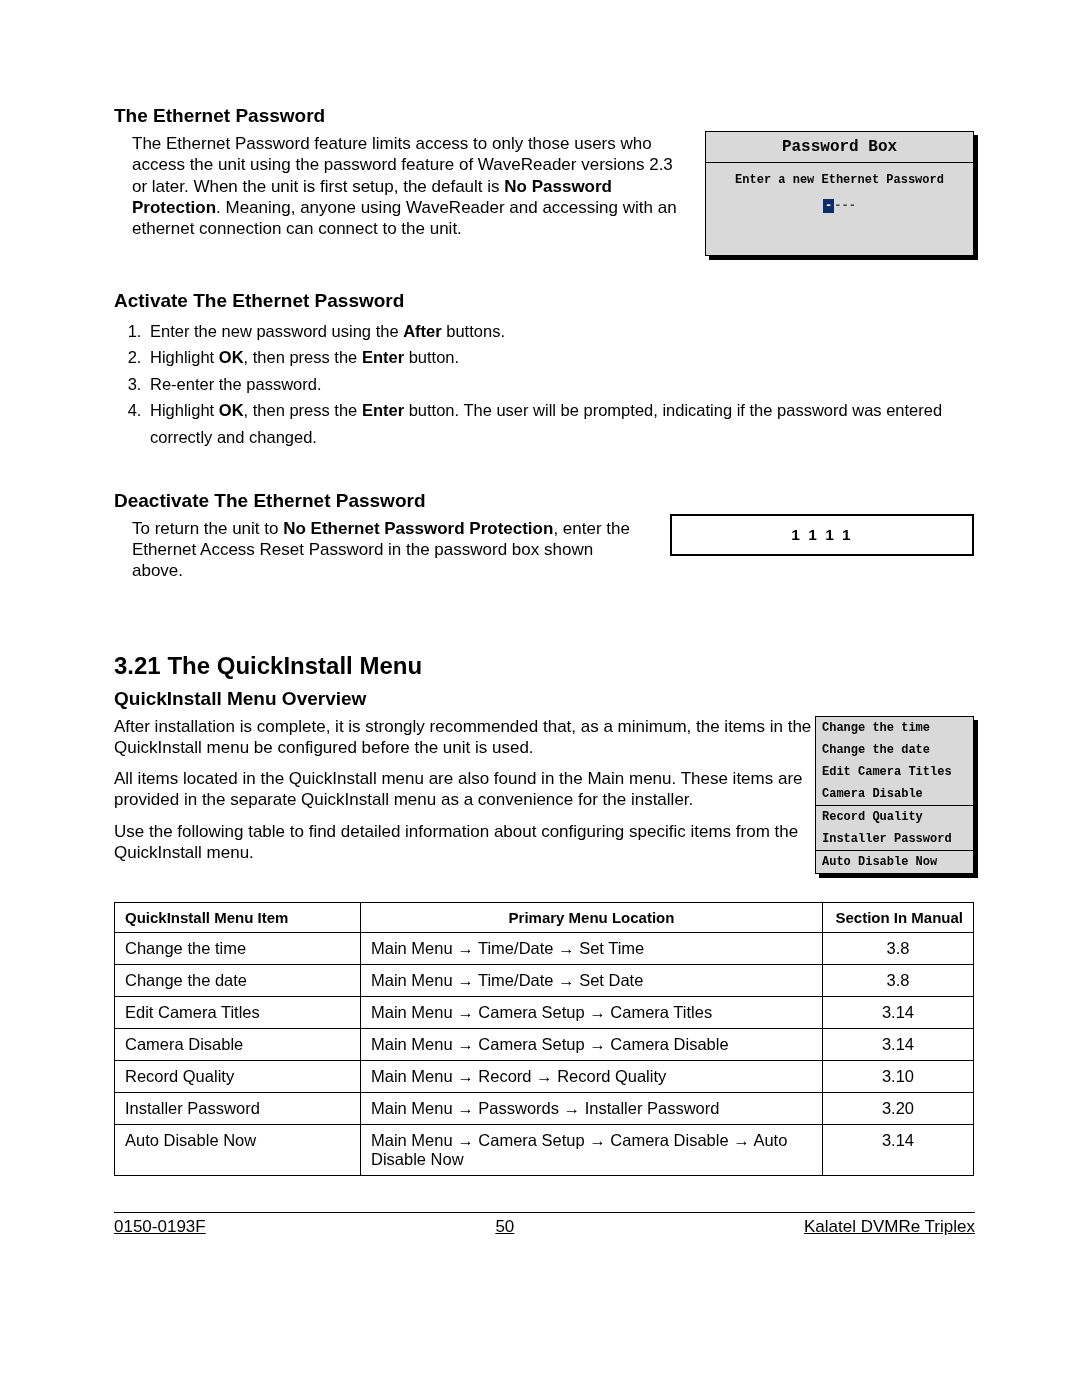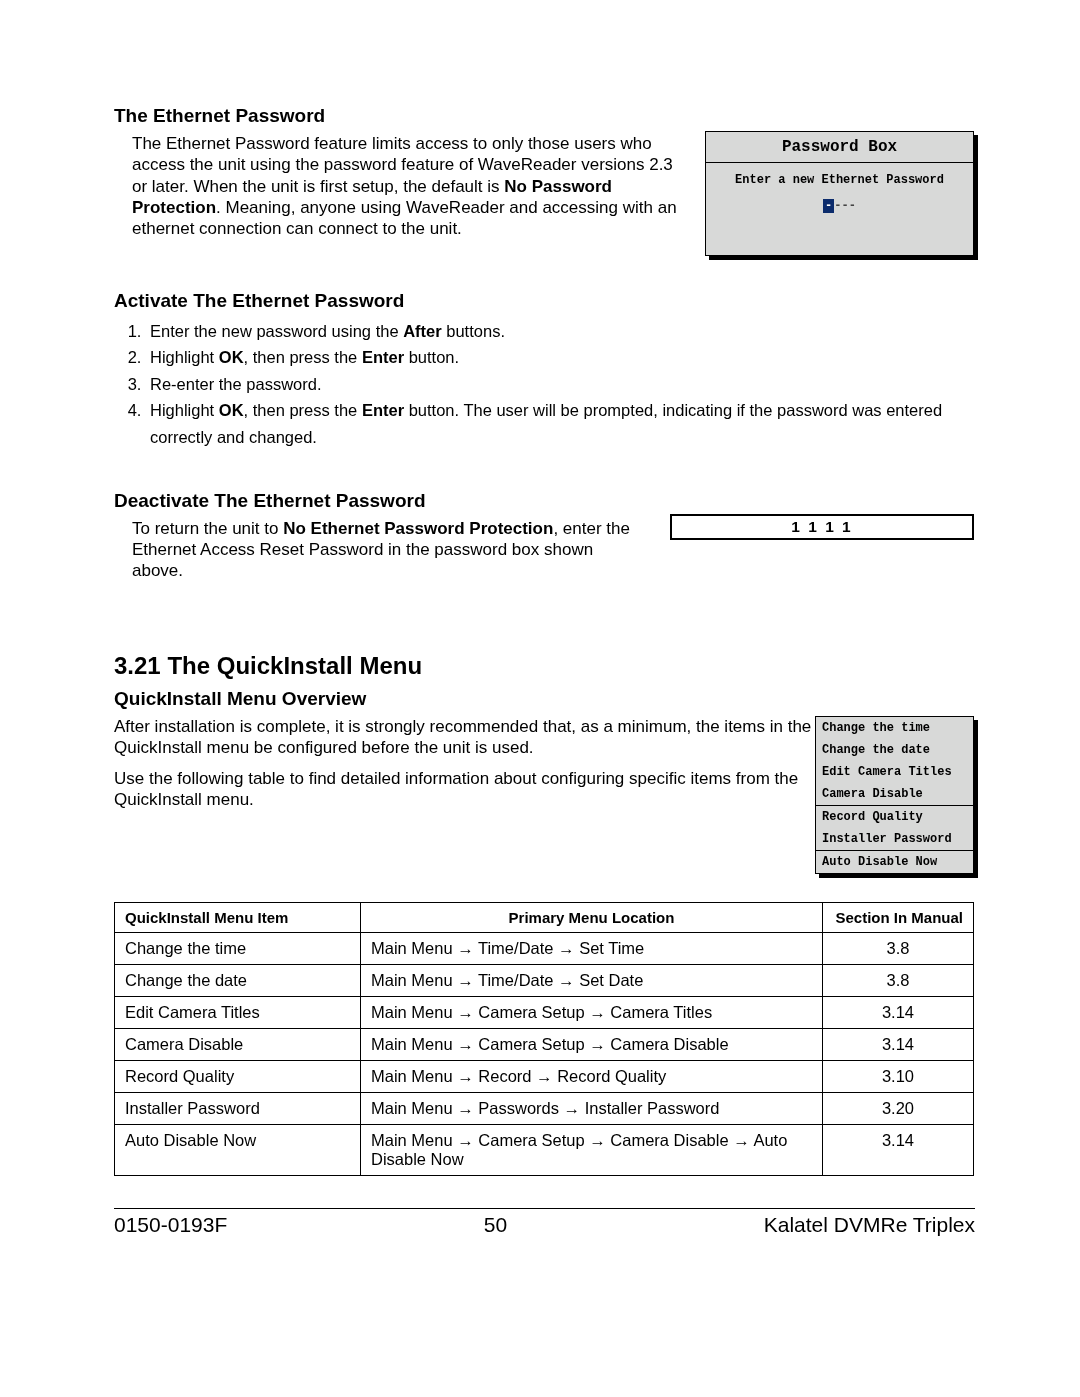--- a/index.html
+++ b/index.html
@@ -118,21 +118,21 @@
     font-size: 15.5px;
     text-align: center;
     padding: 3px 6px;
     border-bottom: 2px solid #000;
   }
   .reset-val {
     font-family: Arial, sans-serif;
     font-weight: 900;
     font-size: 15.5px;
     text-align: center;
-    padding: 2px 6px;
+    padding: 10px 6px;
     letter-spacing: 2px;
   }
 
   .row3 {
     display: flex;
     align-items: flex-start;
   }
   .row3-left {
     flex: 1;
   }
@@ -175,21 +175,22 @@
 
   .footer {
     position: absolute;
     left: 114px;
     right: 105px;
     bottom: 160px;
     border-top: 1px solid #000;
     padding-top: 4px;
     display: flex;
     justify-content: space-between;
-    font-size: 21px;
+    font-size: 17px;
+    text-decoration: underline;
   }
 
   .b { font-weight: bold; }
 </style>
 </head>
 <body>
 
 <div class="page">
   <div class="content">
 
@@ -243,20 +244,21 @@
     </div>
 
     <div style="height:60px"></div>
 
     <h2>3.21 The QuickInstall Menu</h2>
     <h3 style="margin-top:8px">QuickInstall Menu Overview</h3>
 
     <div class="row3">
       <div class="row3-left">
         <p>After installation is complete, it is strongly recommended that, as a minimum, the items in the QuickInstall menu be configured before the unit is used.</p>
+        <p>All items located in the QuickInstall menu are also found in the Main menu.  These items are provided in the separate QuickInstall menu as a convenience for the installer.</p>
         <p>Use the following table to find detailed information about configuring specific items from the QuickInstall menu.</p>
       </div>
       <div class="qi-menu">
         <div class="item">Change the time</div>
         <div class="item">Change the date</div>
         <div class="item">Edit Camera Titles</div>
         <div class="item">Camera Disable</div>
         <div class="div"></div>
         <div class="item">Record Quality</div>
         <div class="item">Installer Password</div>

